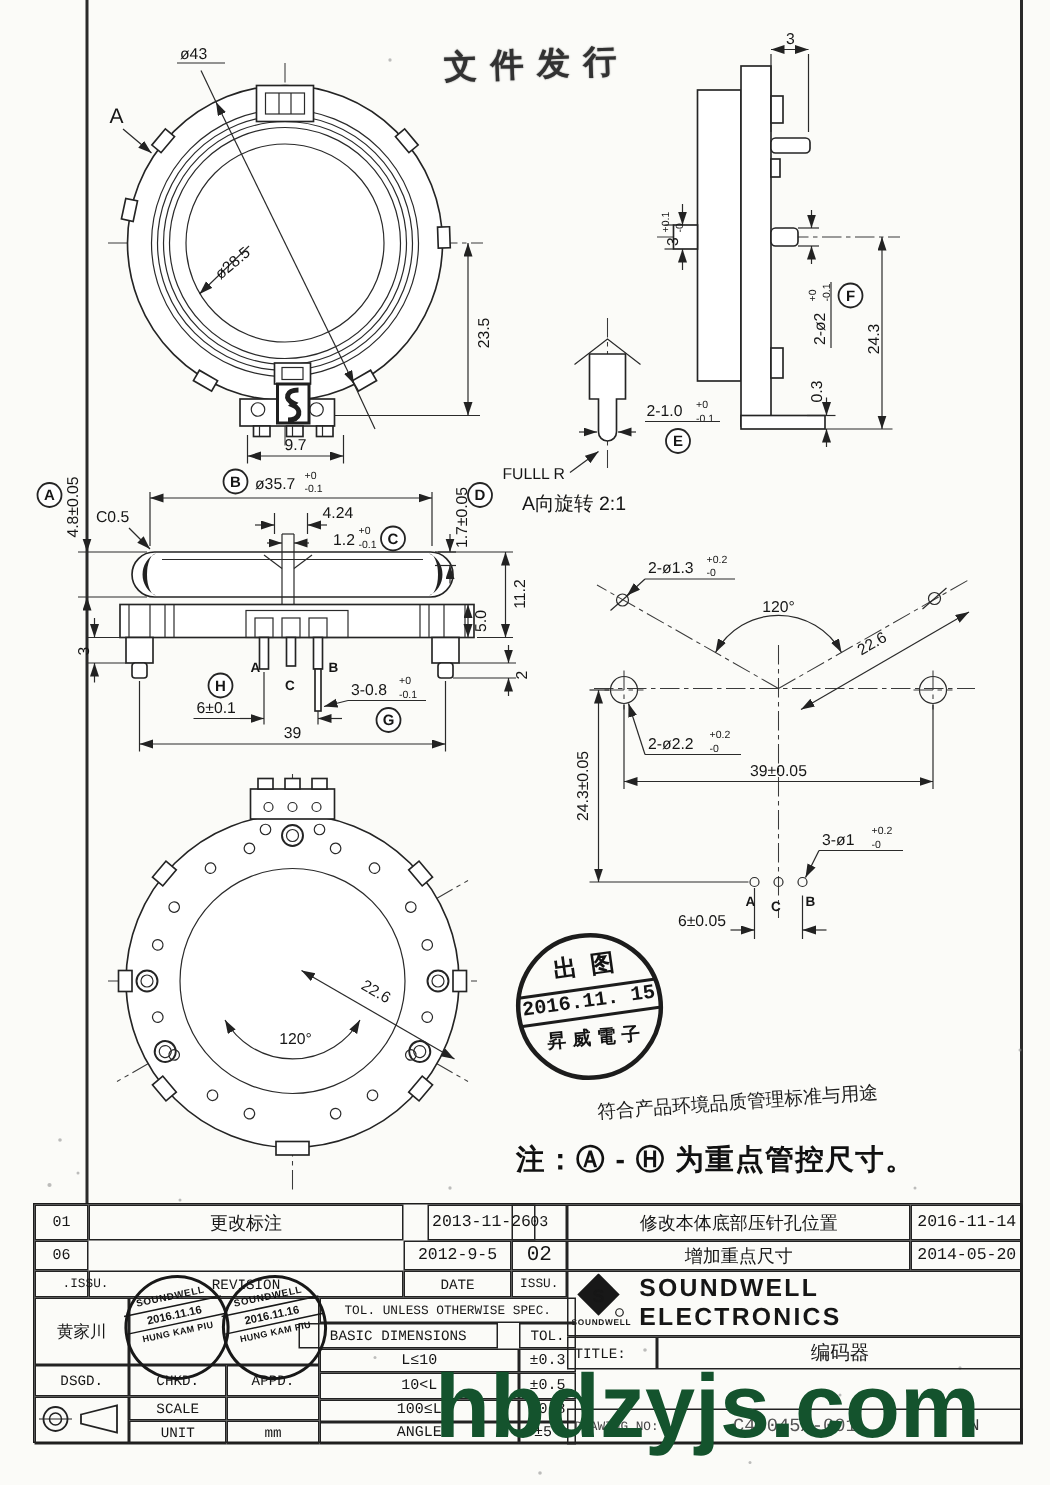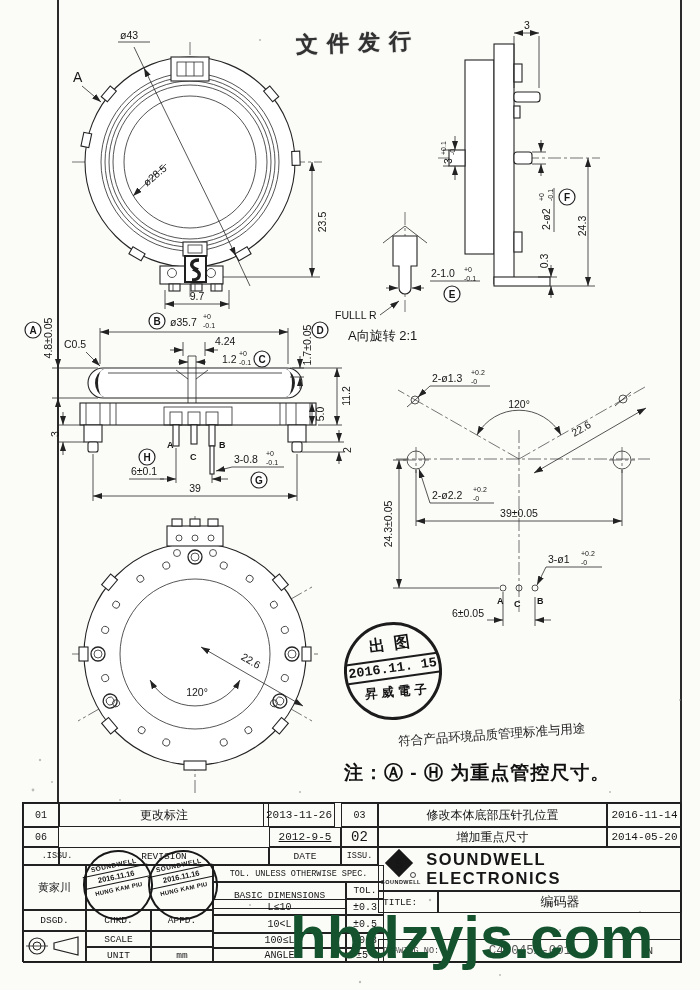--- a/index.html
+++ b/index.html
@@ -524,27 +524,27 @@
   <div class="t2">昇威電子</div>
 </div>
 
 <div id="note1">符合产品环境品质管理标准与用途</div>
 <div id="note2">注：Ⓐ - Ⓗ 为重点管控尺寸。</div>
 
 <div id="tblock">
 
   <div class="cell mono" style="left:0;top:0;width:36px;height:24px;font-size:10px;">01</div>
   <div class="cell" style="left:36px;top:0;width:210px;height:24px;font-size:12px;">更改标注</div>
-  <div class="cell mono" style="left:240px;top:0;width:72px;height:24px;font-size:11px;">2013-11-26</div>
+  <div class="cell mono" style="left:262px;top:0;width:72px;height:24px;font-size:11px;">2013-11-26</div>
   <div class="cell mono" style="left:318px;top:0;width:37px;height:24px;font-size:10px;">03</div>
   <div class="cell" style="left:355px;top:0;width:229px;height:24px;font-size:12px;">修改本体底部压针孔位置</div>
   <div class="cell mono" style="left:584px;top:0;width:75px;height:24px;font-size:11px;">2016-11-14</div>
 
   <div class="cell mono" style="left:0;top:24px;width:36px;height:20px;font-size:10px;">06</div>
-  <div class="cell mono" style="left:246px;top:24px;width:72px;height:20px;font-size:11px;text-decoration:underline;">2012-9-5</div>
+  <div class="cell mono" style="left:246px;top:24px;width:72px;height:20px;font-size:11px;">2012-9-5</div>
   <div class="cell mono" style="left:318px;top:24px;width:37px;height:20px;font-size:14px;">02</div>
   <div class="cell" style="left:355px;top:24px;width:229px;height:20px;font-size:12px;">增加重点尺寸</div>
   <div class="cell mono" style="left:584px;top:24px;width:75px;height:20px;font-size:11px;">2014-05-20</div>
 
   <div class="cell mono" style="left:0;top:44px;width:36px;height:18px;font-size:8.5px;padding-left:32px;">.ISSU.</div>
   <div class="cell mono" style="left:36px;top:44px;width:210px;height:18px;font-size:9.5px;">REVISION</div>
   <div class="cell mono" style="left:246px;top:44px;width:72px;height:18px;font-size:9.5px;">DATE</div>
   <div class="cell mono" style="left:318px;top:44px;width:37px;height:18px;font-size:8.5px;">ISSU.</div>
 
   <div class="cell" style="left:355px;top:44px;width:304px;height:44px;justify-content:flex-start;">
@@ -573,21 +573,21 @@
       <line x1="2" y1="14" x2="24" y2="14" stroke="#222" stroke-width=".8"></line>
       <polygon points="30,11 54,5 54,23 30,17" fill="none" stroke="#222" stroke-width="1.2"></polygon>
     </svg>
   </div>
   <div class="cell mono" style="left:63px;top:128px;width:65px;height:16px;font-size:9.5px;">SCALE</div>
   <div class="cell" style="left:128px;top:128px;width:62px;height:16px;"></div>
   <div class="cell mono" style="left:63px;top:144px;width:65px;height:16px;font-size:9.5px;">UNIT</div>
   <div class="cell mono" style="left:128px;top:144px;width:62px;height:16px;font-size:9.5px;">mm</div>
 
   <div class="cell mono" style="left:190px;top:62px;width:171px;height:17px;font-size:8.5px;">TOL. UNLESS OTHERWISE SPEC.</div>
-  <div class="cell mono" style="left:190px;top:79px;width:133px;height:27px;font-size:9.5px;">BASIC DIMENSIONS</div>
+  <div class="cell mono" style="left:176px;top:79px;width:133px;height:17px;font-size:9.5px;">BASIC DIMENSIONS</div>
   <div class="cell mono" style="left:323px;top:79px;width:38px;height:17px;font-size:9.5px;">TOL.</div>
   <div class="cell mono" style="left:190px;top:96px;width:133px;height:16px;font-size:10px;">L≤10</div>
   <div class="cell mono" style="left:323px;top:96px;width:38px;height:16px;font-size:10px;">±0.3</div>
   <div class="cell mono" style="left:190px;top:112px;width:133px;height:18px;font-size:10px;">10&lt;L</div>
   <div class="cell mono" style="left:323px;top:112px;width:38px;height:18px;font-size:10px;">±0.5</div>
   <div class="cell mono" style="left:190px;top:130px;width:133px;height:15px;font-size:10px;">100≤L</div>
   <div class="cell mono" style="left:323px;top:130px;width:38px;height:15px;font-size:10px;">±0.8</div>
   <div class="cell mono" style="left:190px;top:145px;width:133px;height:15px;font-size:10px;">ANGLE</div>
   <div class="cell mono" style="left:323px;top:145px;width:38px;height:15px;font-size:10px;">±5°</div>
 

